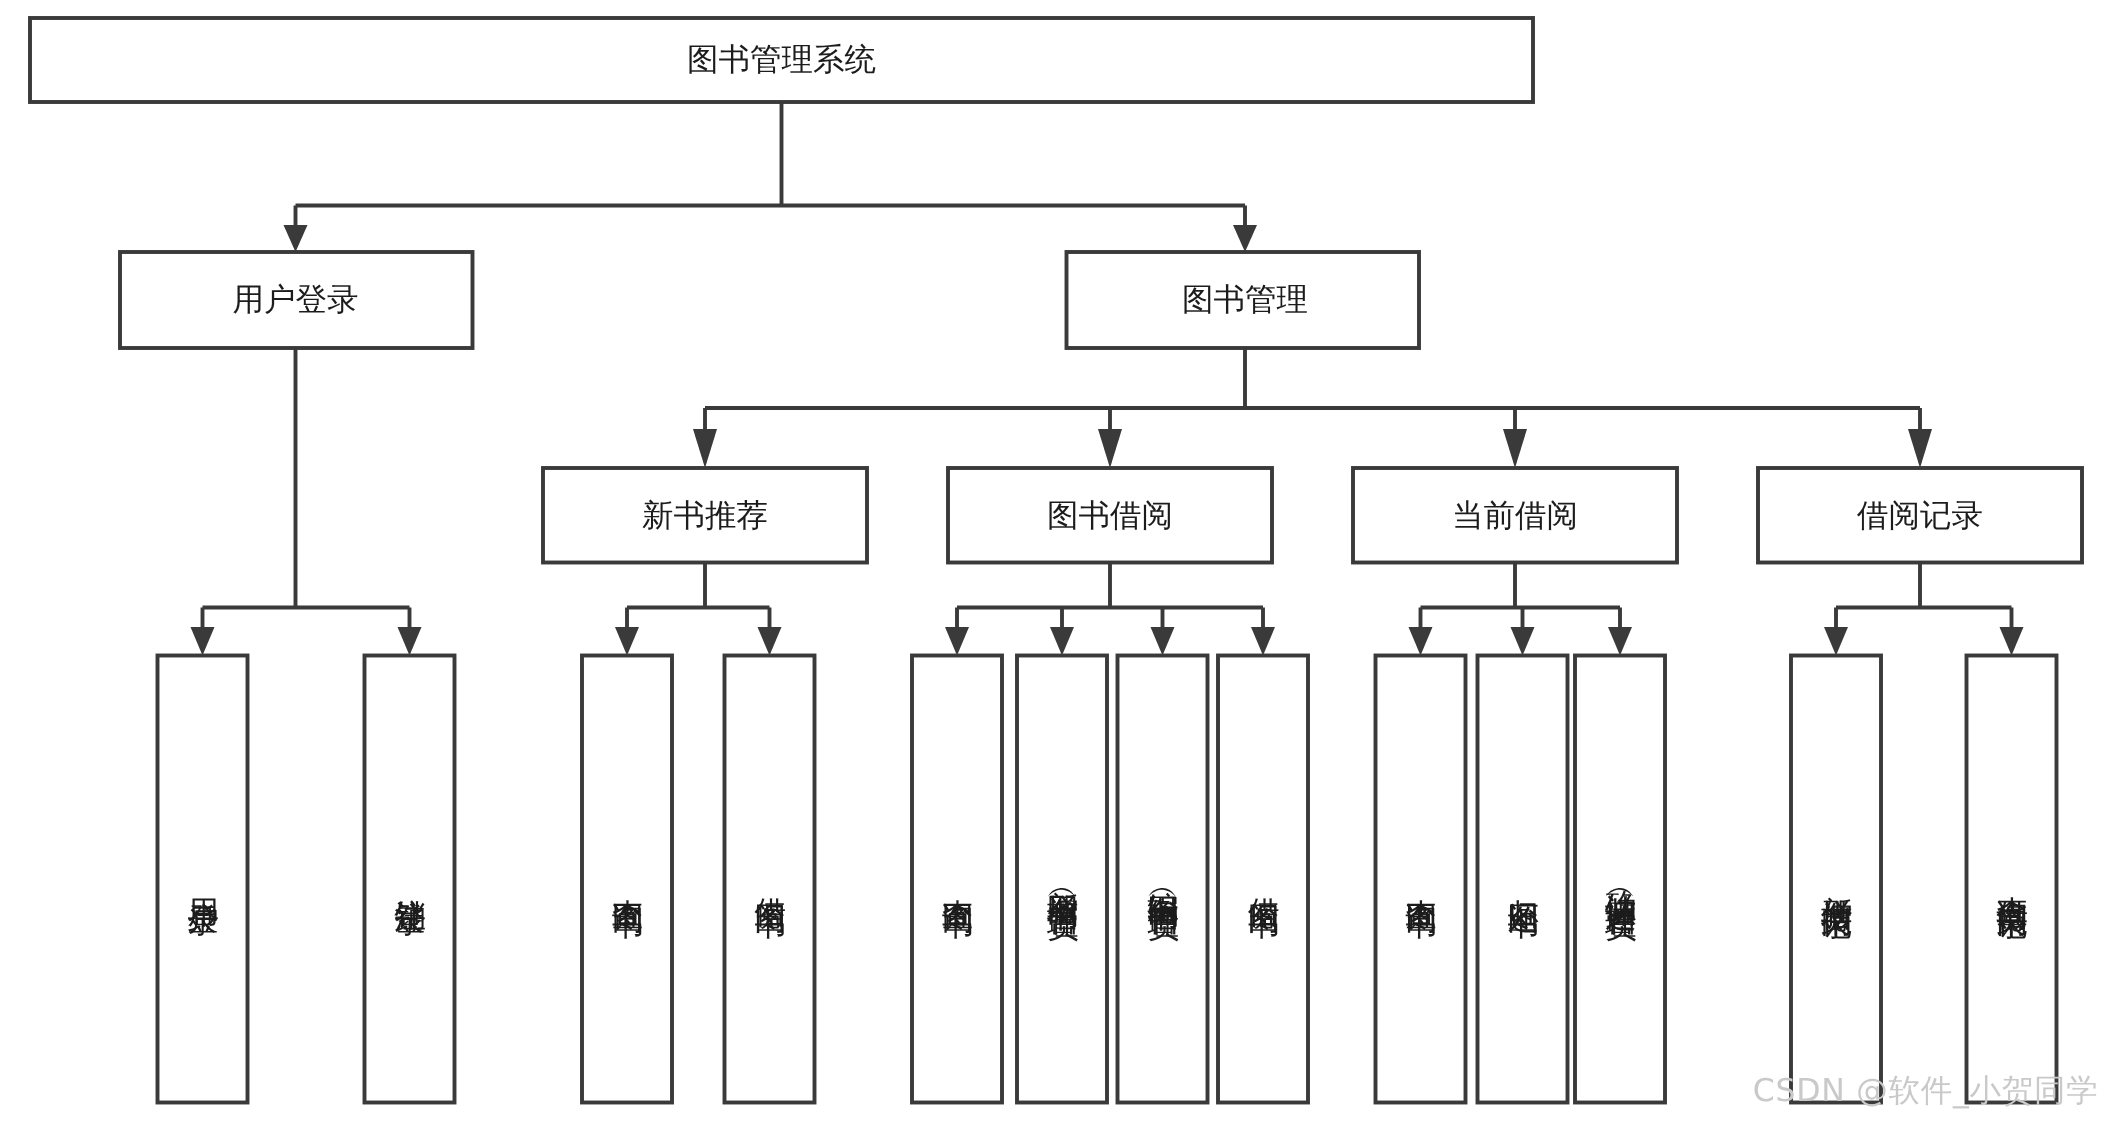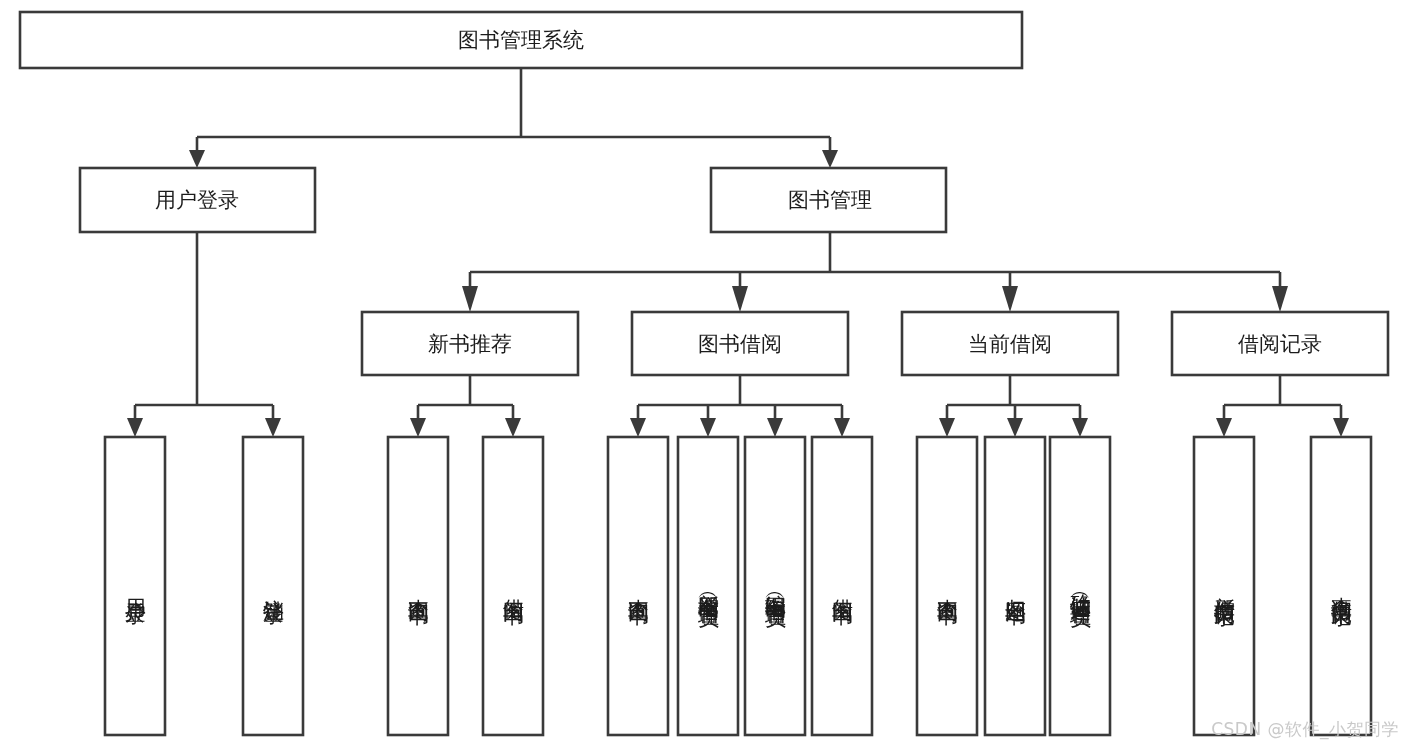--- a/index.html
+++ b/index.html
@@ -61,21 +61,21 @@
     align-items: center;
     justify-content: center;
     white-space: nowrap;
     pointer-events: none;
   }
   .watermark {
     position: absolute;
     right: 6px;
     bottom: 6px;
     font-family: "DejaVu Sans", "Liberation Sans", sans-serif;
-    font-size: 17px;
+    font-size: 21px;
     color: #c9c9c9;
     letter-spacing: 0.5px;
     white-space: nowrap;
   }
 </style>
 </head>
 <body>
 
 <div id="diagram-root">
 

